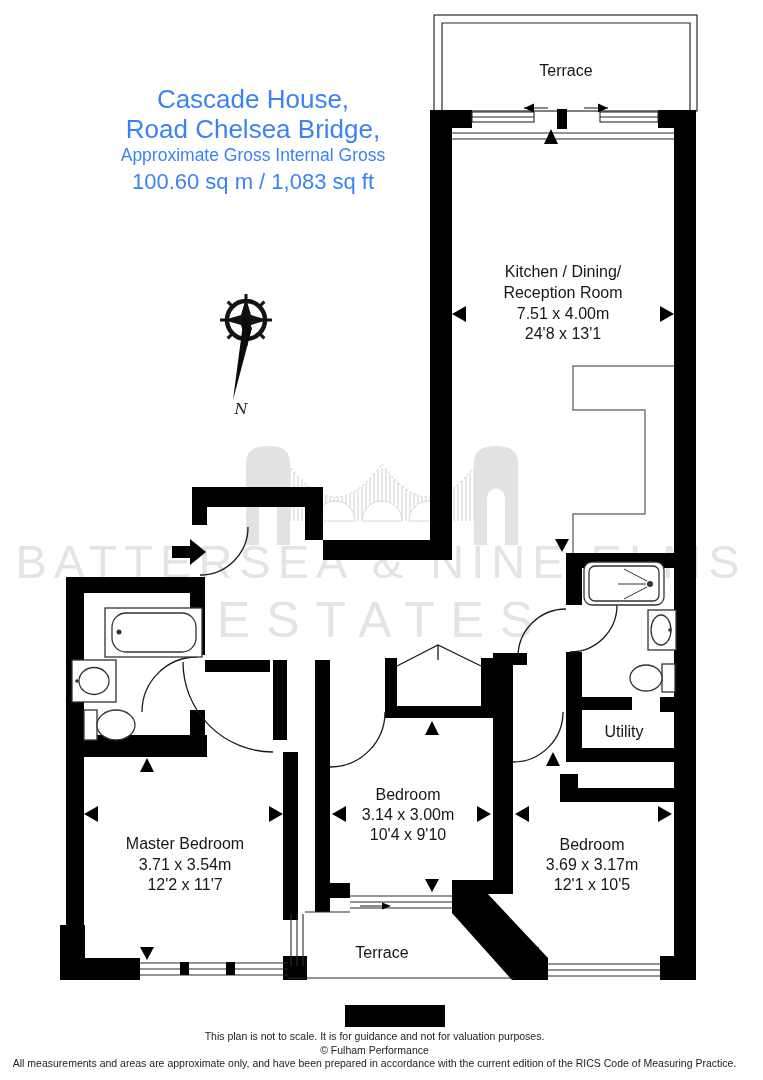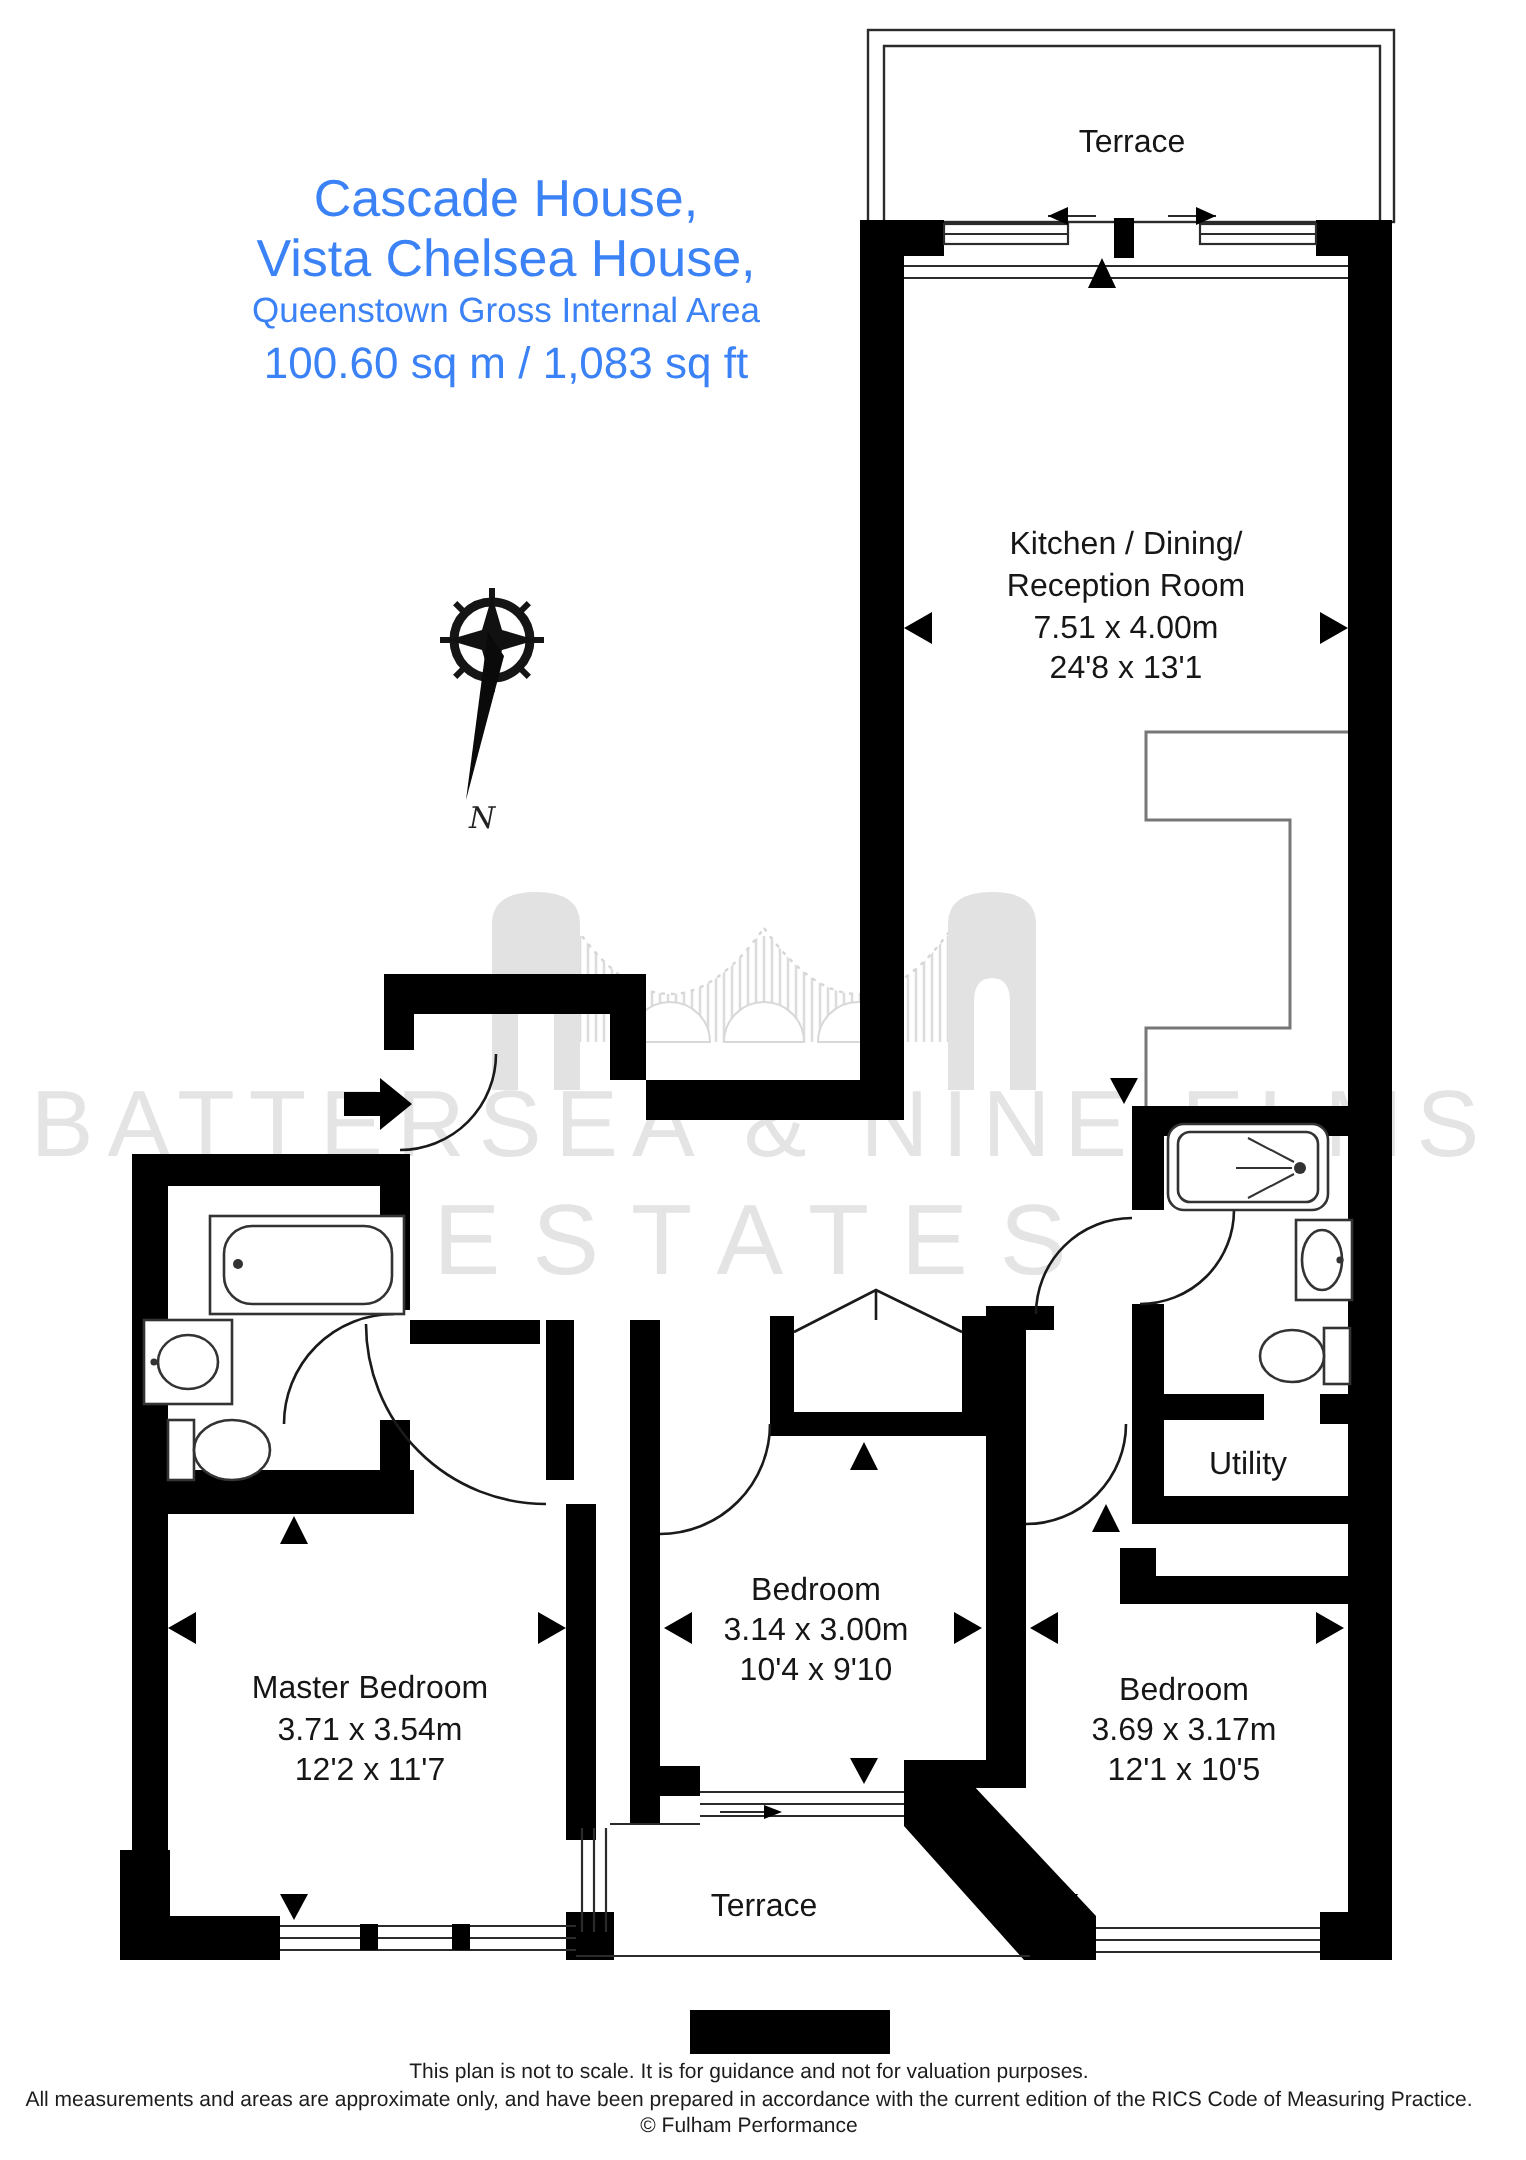--- a/index.html
+++ b/index.html
@@ -21,22 +21,22 @@
   #footer{position:absolute;left:0;top:1030px;width:749px;text-align:center;color:#1c1c1c;
           font-size:10.5px;line-height:13.5px;}
 </style>
 </head>
 <body>
 
 <div id="page">
 
   <div id="title-block">
     <div class="big">Cascade House,</div>
-    <div class="big">Vista Chelsea House,</div>
-    <div class="small">Queenstown Gross Internal Area</div>
+    <div class="big">Road Chelsea Bridge,</div>
+    <div class="small">Approximate Gross Internal Gross</div>
     <div class="area">100.60 sq m / 1,083 sq ft</div>
   </div>
 
   <svg id="plan-svg" width="763" height="1080" viewBox="0 0 763 1080">
 
     <defs>
       <pattern id="hatch" width="4" height="6" patternUnits="userSpaceOnUse">
         <path d="M2,0 V6" stroke="#dcdcdc" stroke-width="1.3"></path>
       </pattern>
     </defs>
@@ -231,17 +231,17 @@
       <text class="room-label" x="624" y="737" text-anchor="middle">Utility</text>
 
       <text class="room-label" x="382" y="958" text-anchor="middle">Terrace</text>
     </g>
 
     <rect x="345" y="1005" width="100" height="22" fill="#000000"></rect>
   </svg>
 
   <div id="footer">
     <div>This plan is not to scale. It is for guidance and not for valuation purposes.</div>
+    <div>© Fulham Performance</div>
     <div>All measurements and areas are approximate only, and have been prepared in accordance with the current edition of the RICS Code of Measuring Practice.</div>
-    <div>© Fulham Performance</div>
   </div>
 
 </div>
 
 </body></html>

